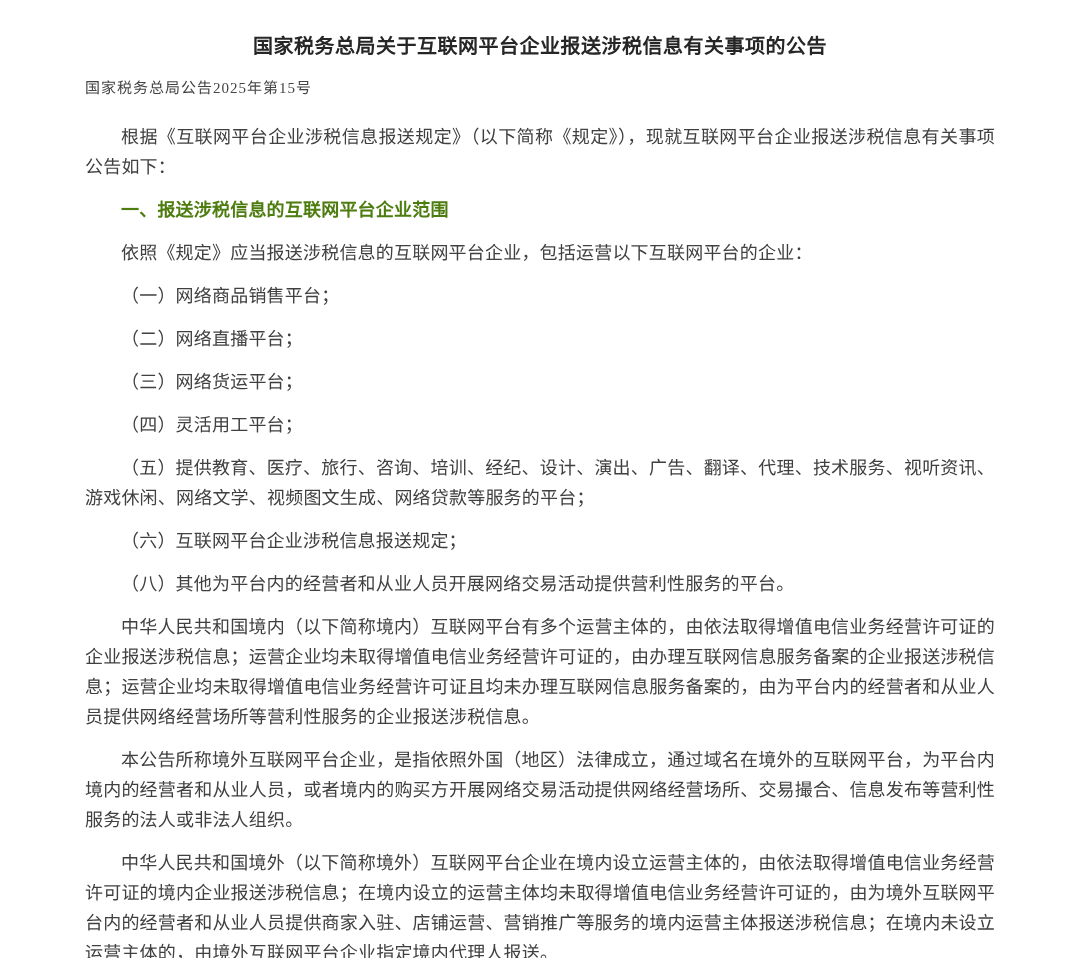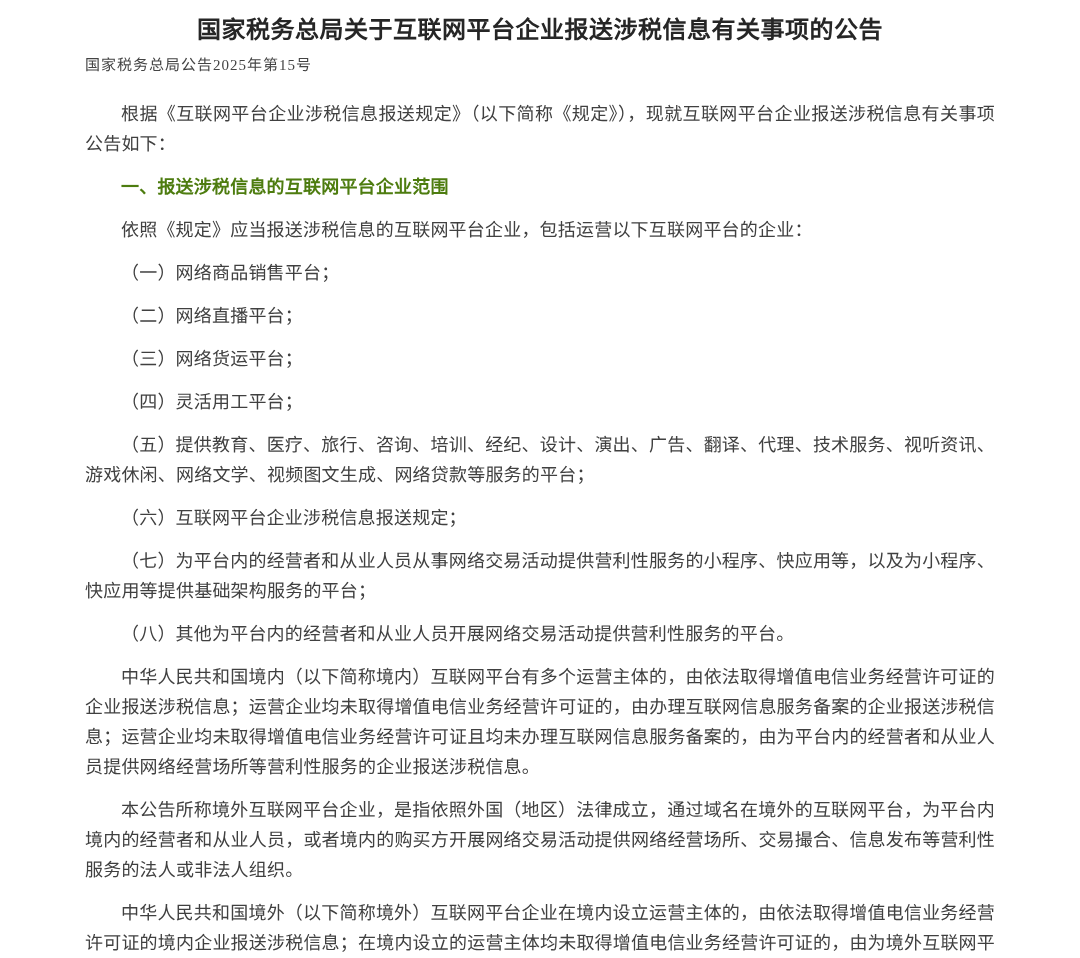--- a/index.html
+++ b/index.html
@@ -12,23 +12,23 @@
     height: 958px;
     overflow: hidden;
     font-family: "Liberation Serif", "DejaVu Serif", serif;
   }
   .page {
     box-sizing: border-box;
     width: 1080px;
     padding: 14px 85px 0 85px;
   }
   .doc-title {
-    margin: 0;
+    margin: 16px;
     text-align: center;
-    font-size: 24px;
+    font-size: 20px;
     line-height: 32px;
     font-weight: bold;
     color: #262626;
     letter-spacing: 0.5px;
   }
   .doc-number {
     margin: 9px 0 24px 0;
     font-size: 15px;
     line-height: 20px;
     color: #444444;
@@ -57,19 +57,18 @@
   <div class="doc-body">
       <p class="">根据《互联网平台企业涉税信息报送规定》（以下简称《规定》），现就互联网平台企业报送涉税信息有关事项公告如下：</p>
       <p class="heading">一、报送涉税信息的互联网平台企业范围</p>
       <p class="">依照《规定》应当报送涉税信息的互联网平台企业，包括运营以下互联网平台的企业：</p>
       <p class="">（一）网络商品销售平台；</p>
       <p class="">（二）网络直播平台；</p>
       <p class="">（三）网络货运平台；</p>
       <p class="">（四）灵活用工平台；</p>
       <p class="">（五）提供教育、医疗、旅行、咨询、培训、经纪、设计、演出、广告、翻译、代理、技术服务、视听资讯、游戏休闲、网络文学、视频图文生成、网络贷款等服务的平台；</p>
       <p class="">（六）互联网平台企业涉税信息报送规定；</p>
-      <p class="">（七）为平台内的经营者和从业人员从事网络交易活动提供营利性服务的小程序、快应用等，以及为小程序、快应用等提供基础架构服务的平台；</p>
       <p class="">（八）其他为平台内的经营者和从业人员开展网络交易活动提供营利性服务的平台。</p>
       <p class="">中华人民共和国境内（以下简称境内）互联网平台有多个运营主体的，由依法取得增值电信业务经营许可证的企业报送涉税信息；运营企业均未取得增值电信业务经营许可证的，由办理互联网信息服务备案的企业报送涉税信息；运营企业均未取得增值电信业务经营许可证且均未办理互联网信息服务备案的，由为平台内的经营者和从业人员提供网络经营场所等营利性服务的企业报送涉税信息。</p>
       <p class="">本公告所称境外互联网平台企业，是指依照外国（地区）法律成立，通过域名在境外的互联网平台，为平台内境内的经营者和从业人员，或者境内的购买方开展网络交易活动提供网络经营场所、交易撮合、信息发布等营利性服务的法人或非法人组织。</p>
       <p class="">中华人民共和国境外（以下简称境外）互联网平台企业在境内设立运营主体的，由依法取得增值电信业务经营许可证的境内企业报送涉税信息；在境内设立的运营主体均未取得增值电信业务经营许可证的，由为境外互联网平台内的经营者和从业人员提供商家入驻、店铺运营、营销推广等服务的境内运营主体报送涉税信息；在境内未设立运营主体的，由境外互联网平台企业指定境内代理人报送。</p>
     </div>
 </div>
 
 </body></html>

